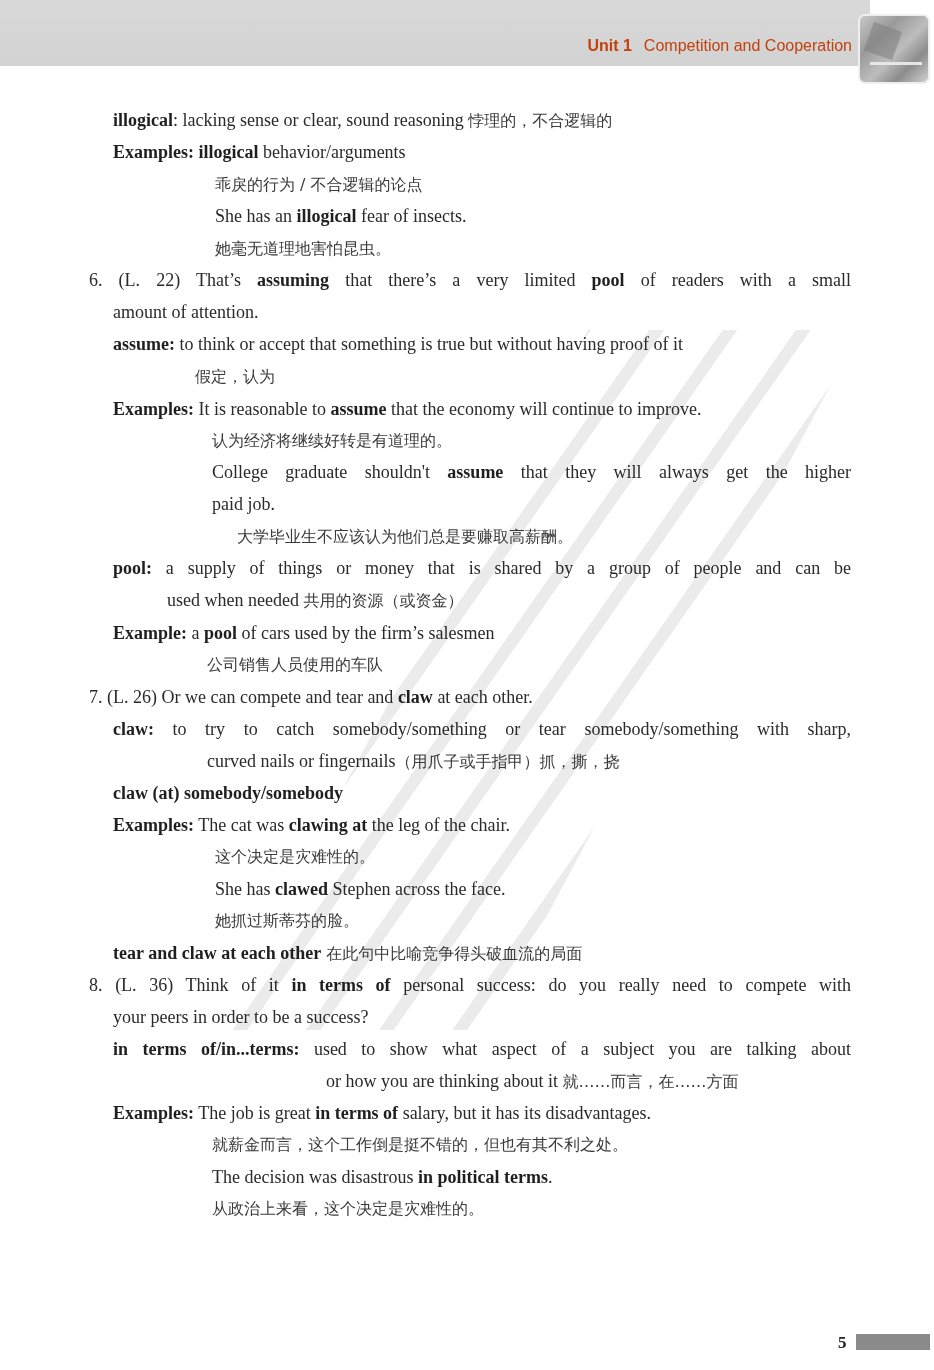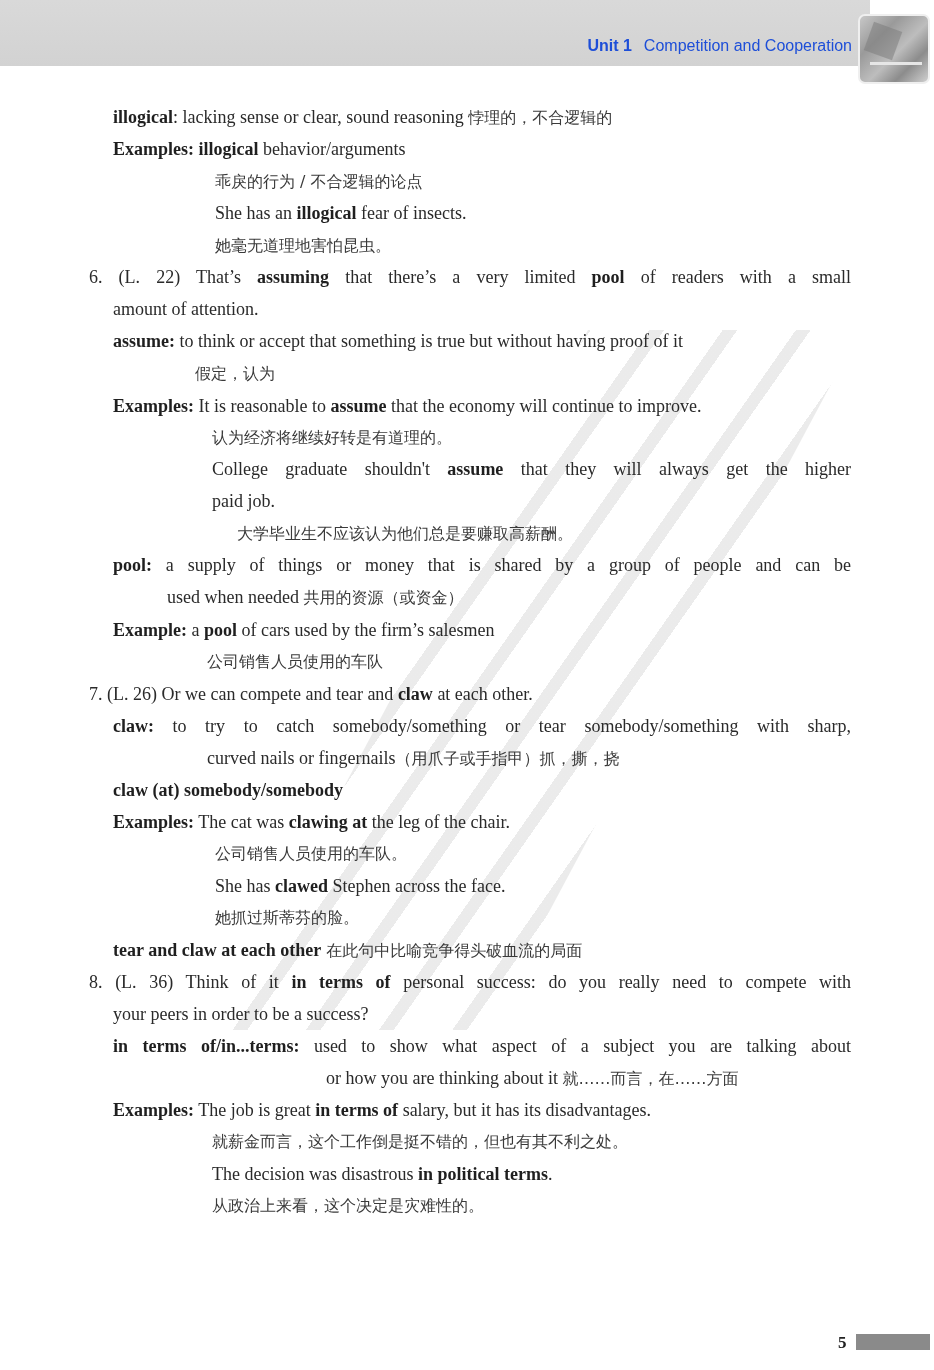--- a/index.html
+++ b/index.html
@@ -6,40 +6,40 @@
   body {
     width:934px; height:1370px; background:#ffffff; position:relative; overflow:hidden;
     font-family:"Liberation Serif","DejaVu Serif",serif; color:#2a2a2a;
   }
   .header-band {
     position:absolute; left:0; top:0; width:870px; height:66px;
     background:linear-gradient(180deg,#d9d9d9 0%,#d2d2d2 100%);
   }
   .header-title {
     position:absolute; right:82px; top:37px; font-family:"Liberation Sans","DejaVu Sans",sans-serif;
-    font-size:16px; color:#1d4ed8; white-space:nowrap;
+    font-size:16px; color:#c2410c; white-space:nowrap;
   }
   .header-title .unit { font-weight:bold; margin-right:12px; }
   .header-photo {
     position:absolute; left:858px; top:14px; width:72px; height:70px; border-radius:7px;
     background:
       linear-gradient(135deg,#c8c8c8 0%,#9a9a9a 30%,#bdbdbd 55%,#8c8c8c 75%,#d0d0d0 100%);
     border:2px solid #efefef; box-sizing:border-box; overflow:hidden;
   }
   .header-photo::before {
     content:""; position:absolute; left:8px; top:10px; width:30px; height:30px;
     background:#7d7d7d; opacity:.55; transform:rotate(20deg);
   }
   .header-photo::after {
     content:""; position:absolute; left:10px; top:46px; width:52px; height:3px;
     background:#e6e6e6;
   }
   .content { position:absolute; left:0; top:0; width:934px; }
   .line {
-    position:absolute; font-size:18px; line-height:22px; white-space:nowrap; color:#2a2a2a;
+    position:absolute; font-size:18px; line-height:28px; white-space:nowrap; color:#2a2a2a;
   }
   .line b { font-weight:bold; color:#1f1f1f; }
   .zh { font-family:"DejaVu Sans","Liberation Sans",sans-serif; font-size:16px; color:#3a3a3a; }
   .justify { text-align:justify; text-align-last:justify; white-space:normal; }
   .watermark {
     position:absolute; left:180px; top:330px; width:680px; height:700px; pointer-events:none;
     opacity:0.13;
     background:repeating-linear-gradient(-55deg, transparent 0 22px, #666 22px 34px, transparent 34px 60px);
     clip-path:polygon(60% 0,100% 0,45% 100%,5% 100%);
   }
@@ -112,21 +112,21 @@
   </div>
   <div class="line" style="left:167px;top:747px;margin-left:40px;">
     <span>curved nails or fingernails</span><span class="zh">（用爪子或手指甲）抓，撕，挠</span>
   </div>
   <div class="line" style="left:113px;top:779px;">
     <b>claw (at) somebody/somebody</b>
   </div>
   <div class="line" style="left:113px;top:811px;">
     <b>Examples:</b><span> The cat was </span><b>clawing at</b><span> the leg of the chair.</span>
   </div>
-  <div class="line zh" style="left:215px;top:843px;">公司销售人员使用的车队。</div>
+  <div class="line zh" style="left:215px;top:843px;">这个决定是灾难性的。</div>
   <div class="line" style="left:215px;top:875px;">
     <span>She has </span><b>clawed</b><span> Stephen across the face.</span>
   </div>
   <div class="line zh" style="left:215px;top:907px;">她抓过斯蒂芬的脸。</div>
   <div class="line" style="left:113px;top:939px;text-align:center;">
     <b>tear and claw at each other</b><span class="zh"> 在此句中比喻竞争得头破血流的局面</span>
   </div>
 
   <div class="line justify" style="left:89px;top:971px;width:762px;">
     <span>8.</span> <span>(L. 36)</span><span> Think of it </span><b>in terms of</b><span> personal success: do you really need to compete with</span>

